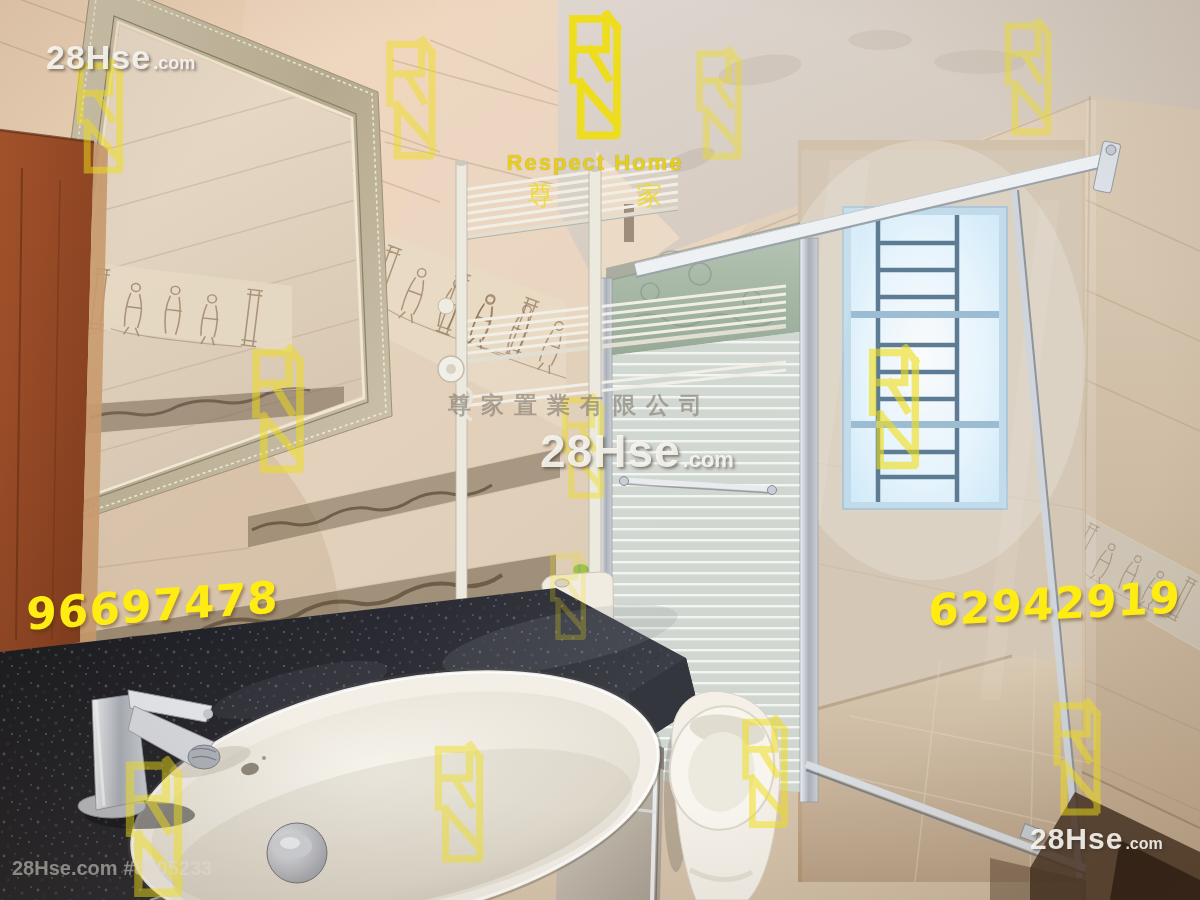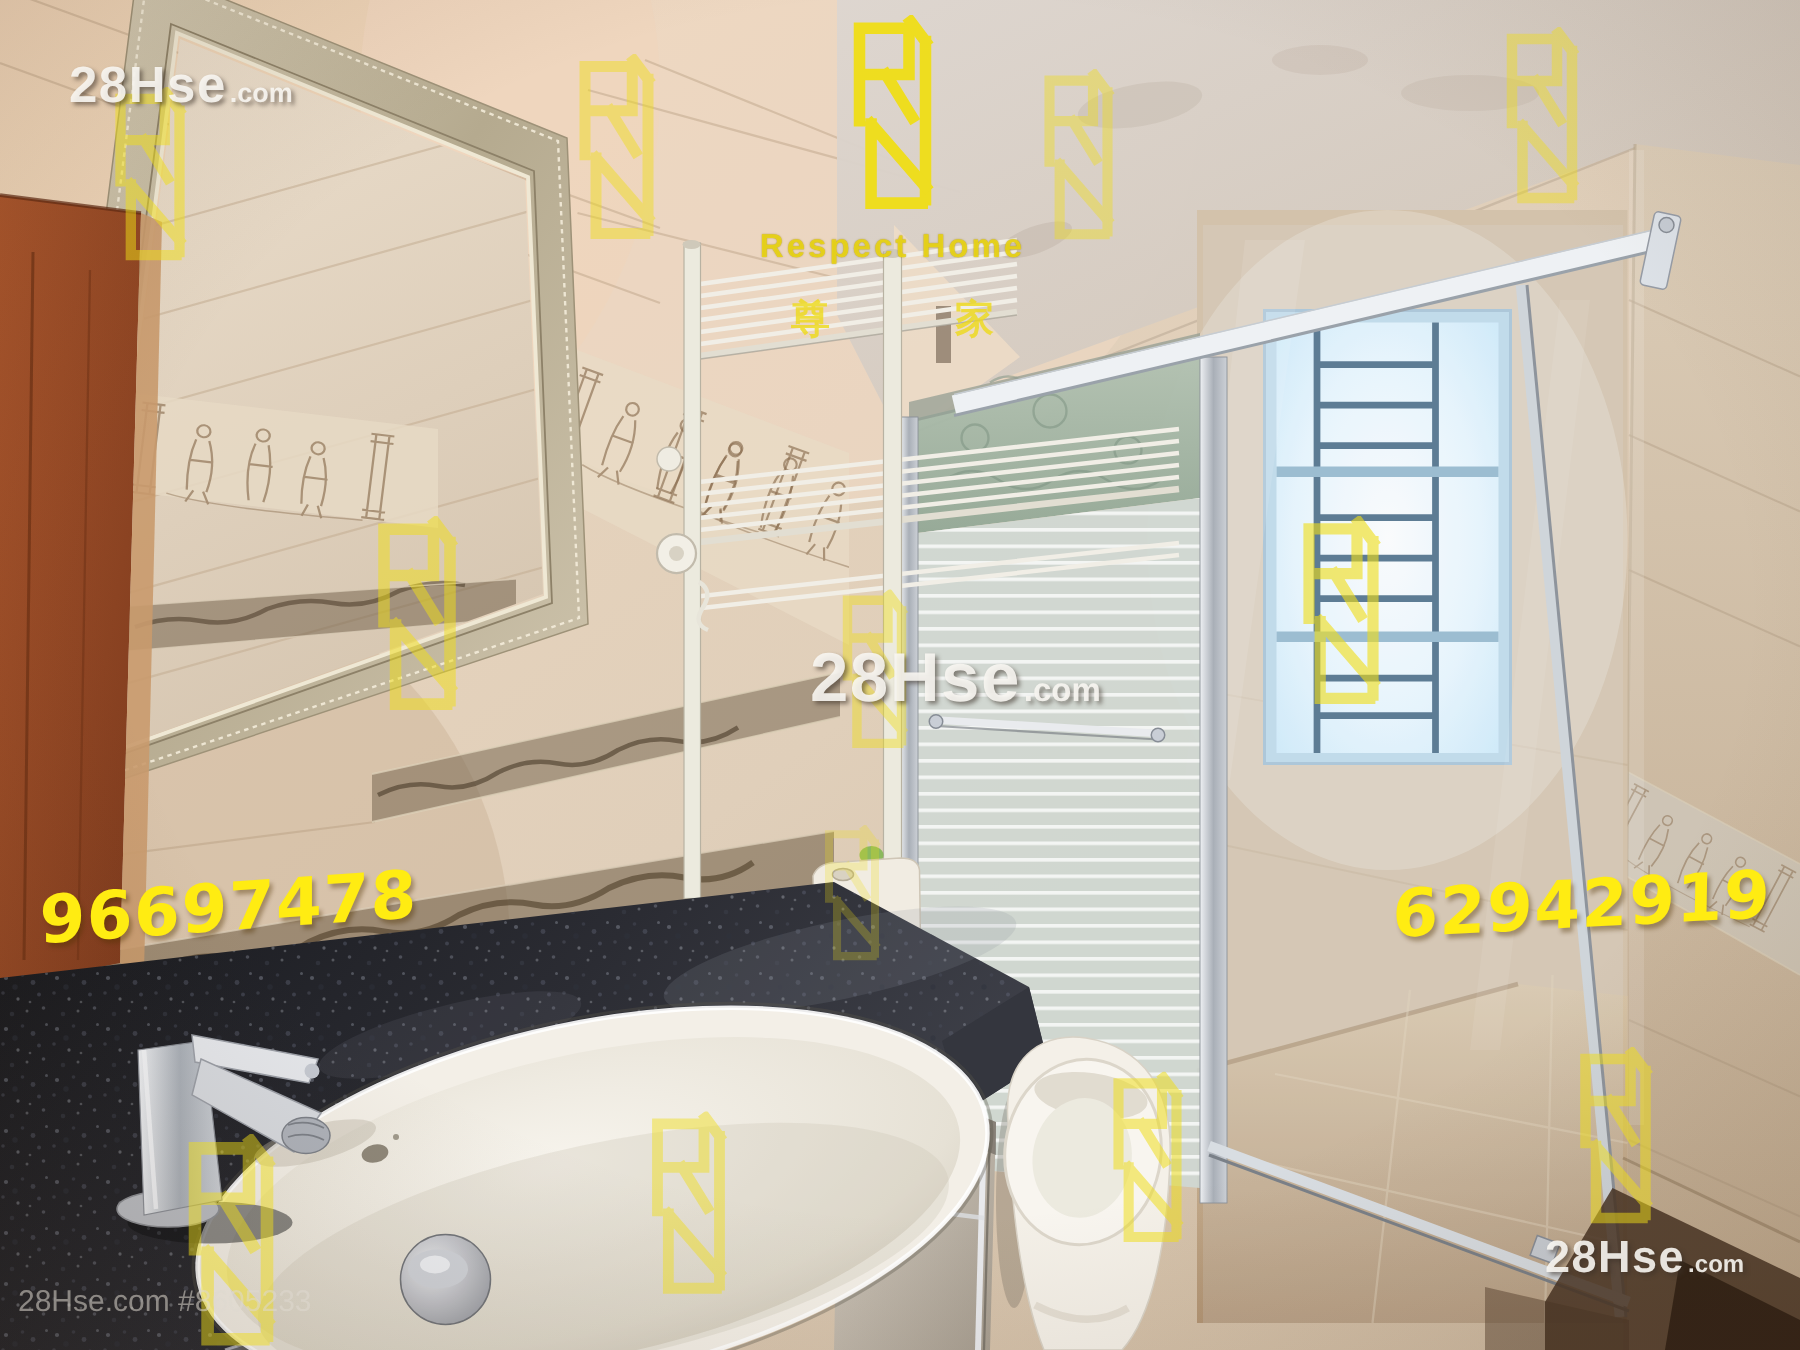--- a/index.html
+++ b/index.html
@@ -10,25 +10,25 @@
   .site{color:rgba(248,246,242,.9);text-shadow:2px 2px 3px rgba(60,50,40,.55);font-weight:700;}
   .site .brand{font-size:34px;letter-spacing:1px;}
   .site .tld{font-size:18px;margin-left:2px;text-align:right;}
   .site-c .brand{font-size:46px;}
   .site-c .tld{font-size:22px;}
   .site-br .brand{font-size:30px;}
   .site-br .tld{font-size:16px;}
   .phone{font-family:"DejaVu Sans",sans-serif;font-weight:800;font-size:44px;letter-spacing:1px;
          color:#ffec12;text-shadow:2px 3px 3px rgba(80,50,0,.4);}
   .cotext{font-size:23px;letter-spacing:10px;color:rgba(130,122,112,.62);font-weight:700;}
-  .listing{font-size:20px;color:rgba(222,216,208,.55);font-weight:400;}
+  .listing{font-size:20px;color:rgba(222,216,208,.55);font-weight:700;}
   .logo{position:absolute;left:450px;top:10px;width:290px;text-align:center;pointer-events:none;}
   .logo .en{font-size:22px;letter-spacing:2px;color:rgba(238,218,24,.85);font-weight:700;
             text-shadow:0 0 1px rgba(150,120,0,.8);margin-top:4px;}
-  .logo .cn{font-size:26px;letter-spacing:38px;text-indent:38px;color:rgba(238,218,24,.8);font-weight:700;margin-top:18px;}
+  .logo .cn{font-size:26px;letter-spacing:38px;text-indent:38px;color:rgba(238,218,24,.8);font-weight:400;margin-top:2px;}
 </style>
 </head>
 <body>
 
 <div id="photo">
 
 <svg class="scene" width="1200" height="900" viewBox="0 0 1200 900">
 <defs>
   <symbol id="rn-mark" viewBox="0 0 60 120">
     <g fill="none" stroke="#f0de16" stroke-width="7" stroke-linecap="square">
@@ -426,20 +426,21 @@
 </div>
 
 <div class="logo">
   <svg style="width:76px;height:132px;opacity:.95" viewBox="0 0 60 120">
         <use href="#rn-mark"></use>
       </svg>
   <div class="en">Respect Home</div>
   <div class="cn">尊 家</div>
 </div>
 
+<div class="wm cotext" style="left:448px;top:390px;">尊家置業有限公司</div>
 <div class="wm site site-c" style="left:540px;top:424px;">
   <span class="brand">28Hse</span><span class="tld">.com</span>
 </div>
 
 <div class="wm phone" style="left:26px;top:580px;transform:rotate(-4deg) skewX(-4deg);">96697478</div>
 <div class="wm phone" style="left:928px;top:578px;transform:rotate(-3deg) skewX(-4deg);">62942919</div>
 
 <div class="wm site site-br" style="left:1030px;top:822px;">
   <span class="brand">28Hse</span><span class="tld">.com</span>
 </div>

